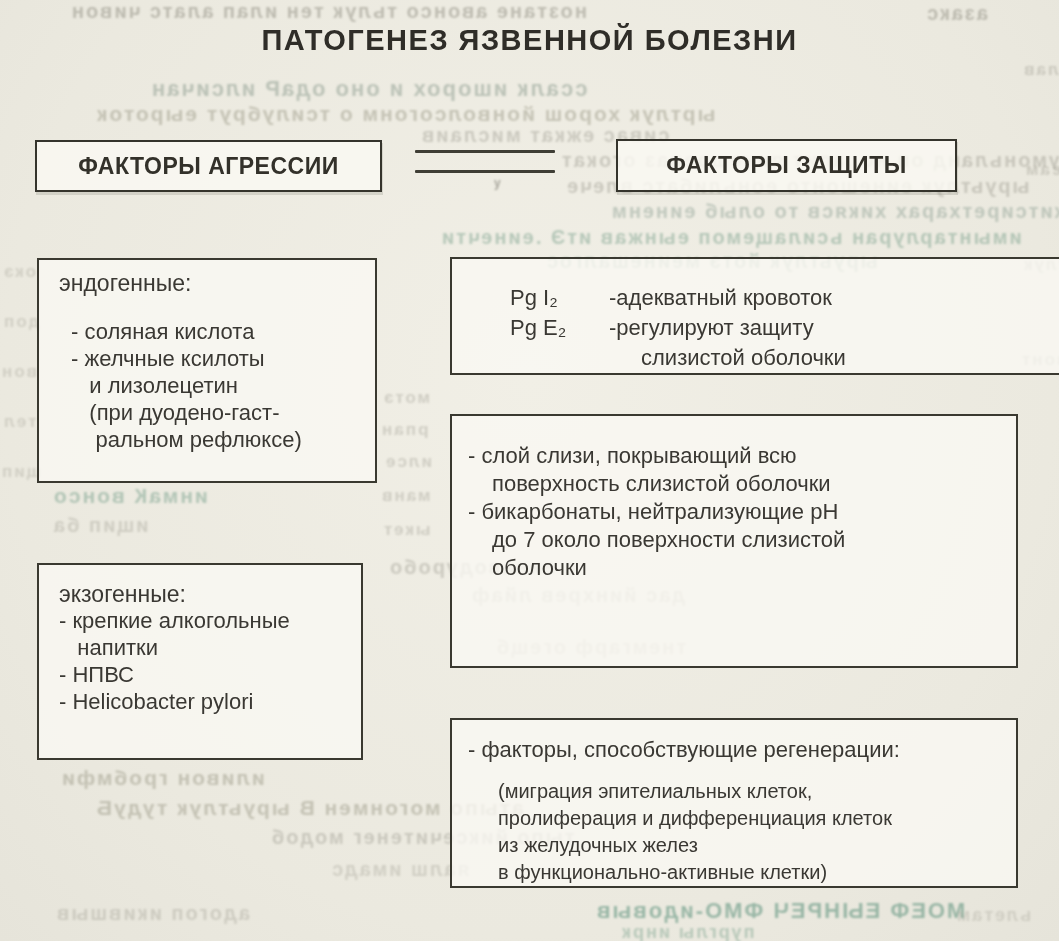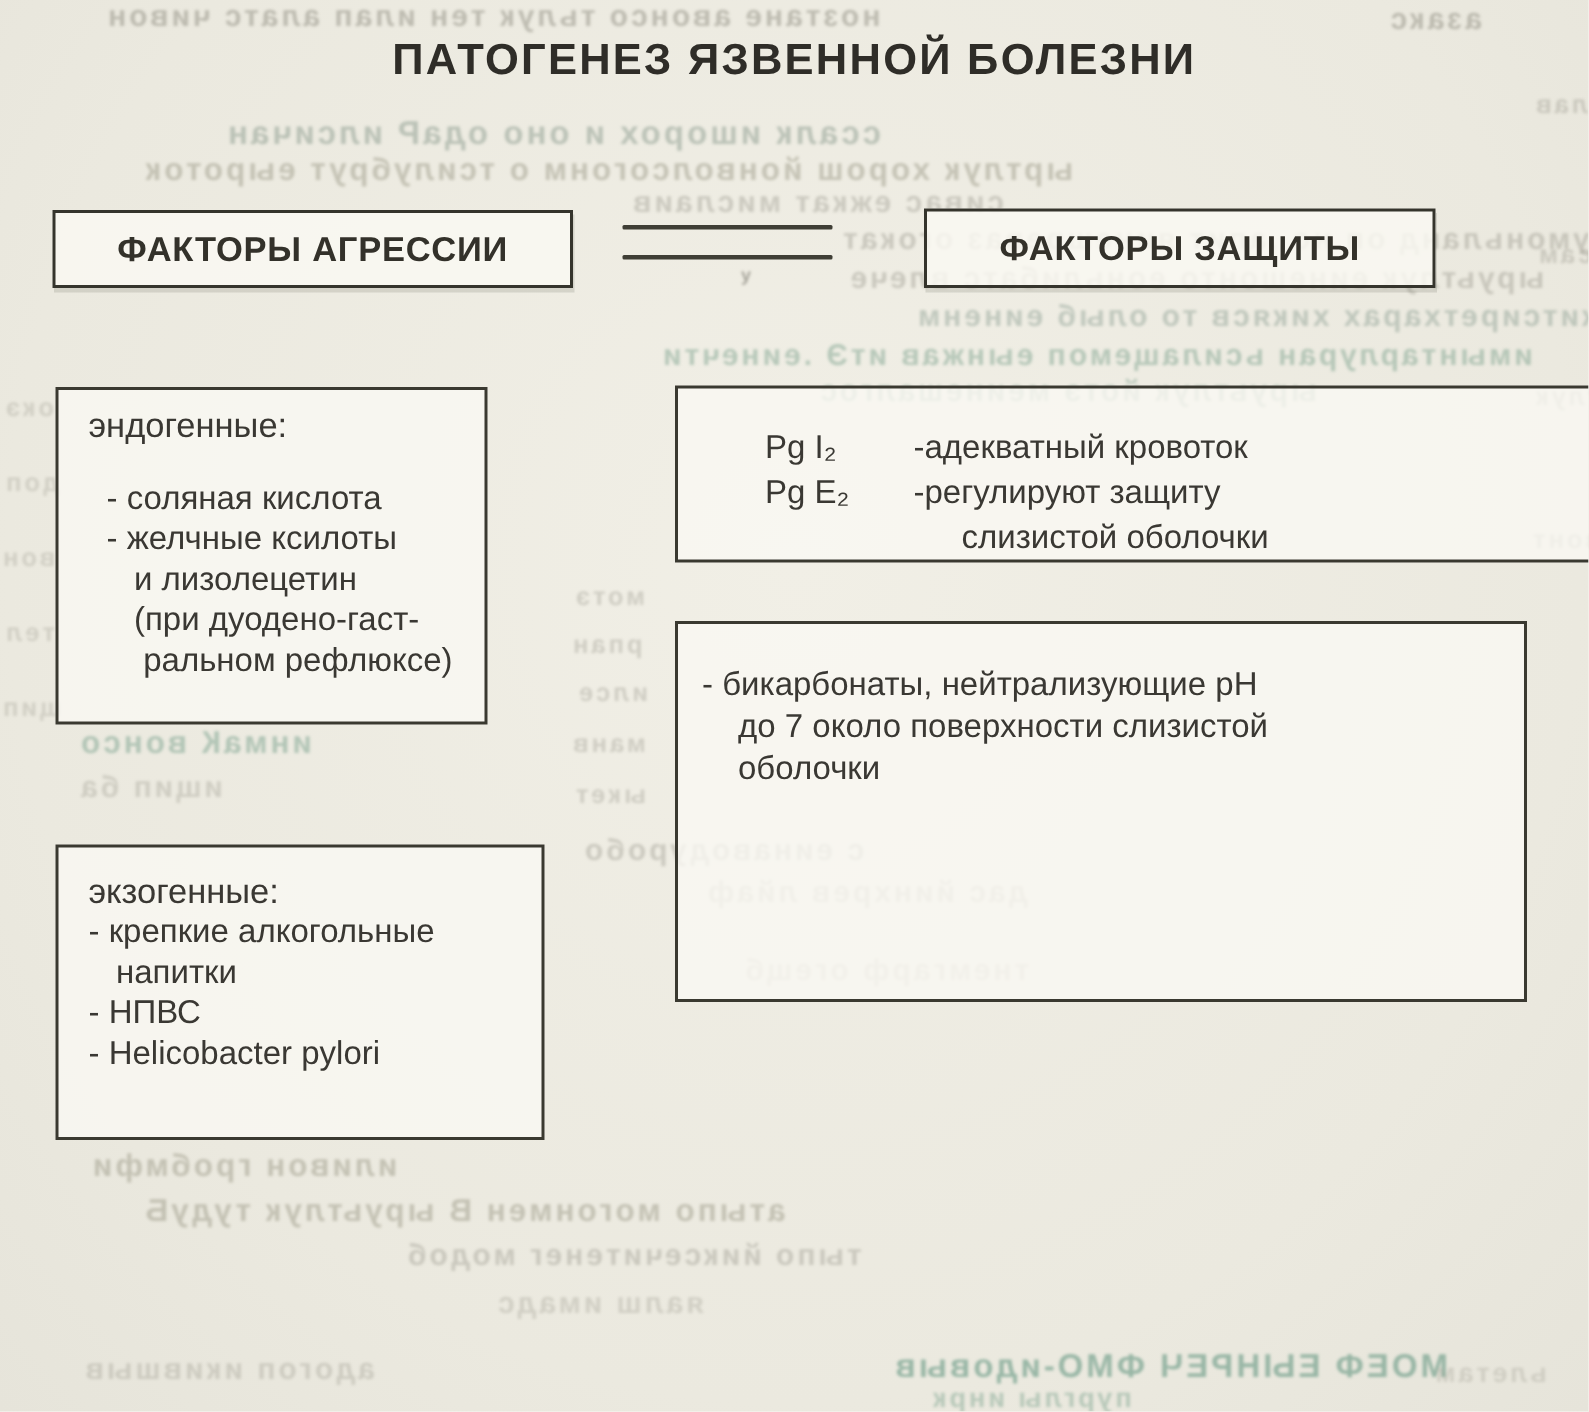--- a/index.html
+++ b/index.html
@@ -32,21 +32,21 @@
   .hdr-protection { left:616px; top:139px; width:341px; height:53px; }
   .equals { position:absolute; z-index:2; left:415px; top:148px; width:140px; height:30px; }
   .eq-bar { position:absolute; left:0; width:140px; height:3px; background:#3f3e35; border-radius:1px; }
   .eq-bar.b1 { top:2px; }
   .eq-bar.b2 { top:22px; }
   .box {
     position:absolute; z-index:2; box-sizing:border-box;
     border:2px solid #3a3930; background:rgba(250,249,243,0.78);
     color:#3a3833;
   }
-  .box-endogenous { left:37px; top:258px; width:288px; height:225px; padding:10px 12px 0 20px; }
+  .box-endogenous { left:37px; top:258px; width:340px; height:225px; padding:10px 12px 0 20px; }
   .box-exogenous  { left:37px; top:563px; width:326px; height:197px; padding:16px 12px 0 20px; }
   .box-prostaglandins { left:450px; top:257px; width:660px; height:118px; padding:24px 10px 0 0; }
   .box-barriers   { left:450px; top:414px; width:568px; height:254px; padding:26px 12px 0 16px; }
   .box-regeneration { left:450px; top:718px; width:568px; height:170px; padding:16px 12px 0 16px; }
   .box-heading { font-size:23px; line-height:26px; }
   .box-items {
     white-space:pre-wrap; font-size:22px; line-height:27px;
   }
   .box-endogenous .box-items { margin-top:22px;margin-left:12px; }
   .box-exogenous  .box-items { }
@@ -149,19 +149,28 @@
       <span class="pg-label">Pg E₂</span>
       <span class="pg-text">-регулируют защиту</span>
     </div>
     <div class="pg-row">
       <span class="pg-label"></span>
       <span class="pg-text indent">слизистой оболочки</span>
     </div>
   </div>
 
   <div class="box box-barriers">
+    <div class="barrier-item">- слой слизи, покрывающий всю
+поверхность слизистой оболочки</div>
     <div class="barrier-item">- бикарбонаты, нейтрализующие pH
 до 7 около поверхности слизистой
 оболочки</div>
   </div>
 
+  <div class="box box-regeneration">
+    <div class="regen-heading">- факторы, способствующие регенерации:</div>
+    <div class="regen-details">(миграция эпителиальных клеток,
+пролиферация и дифференциация клеток
+из желудочных желез
+в функционально-активные клетки)</div>
+  </div>
 
 </div>
 
 </body></html>

